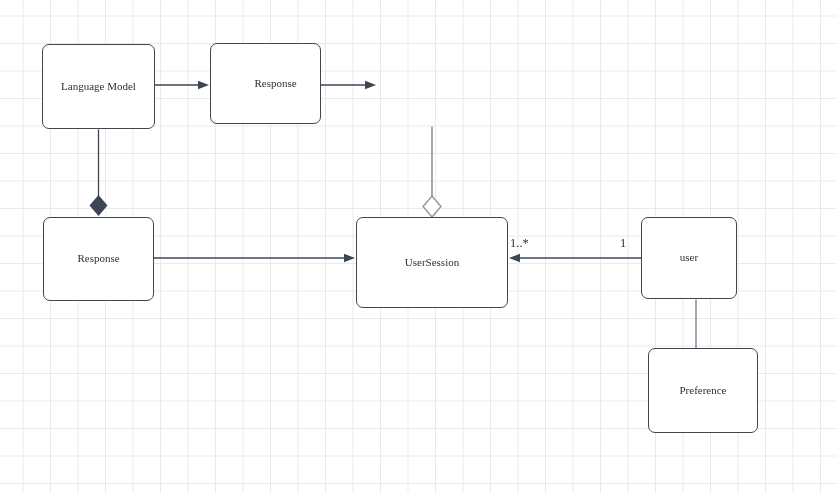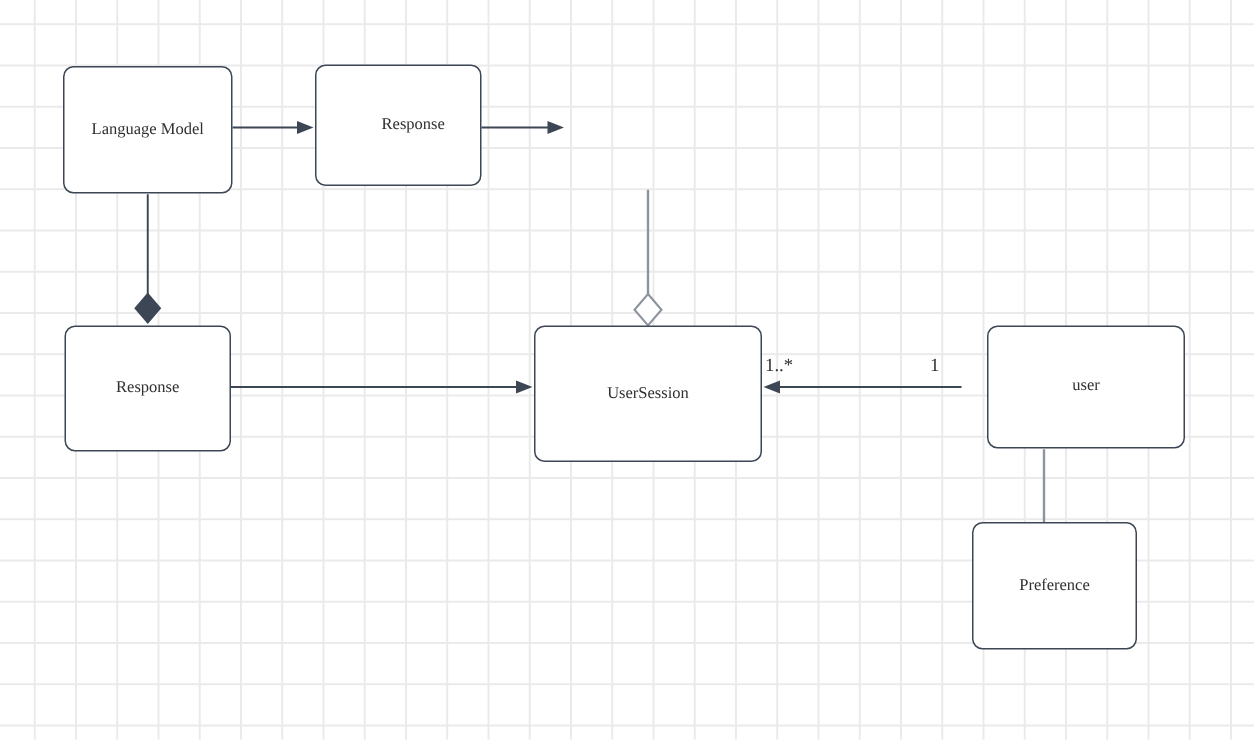--- a/index.html
+++ b/index.html
@@ -32,21 +32,21 @@
   .mult{
     position:absolute;
     font-size:12.5px;color:#2e2e2e;
     white-space:nowrap;
   }
   .n-language-model{left:42px;top:44px;width:113px;height:85px;}
   .n-response{left:210px;top:43px;width:111px;height:81px;padding-left:28px;}
   .n-message{left:376px;top:43px;width:112px;height:83px;}
   .n-chatbot{left:43px;top:217px;width:111px;height:84px;}
   .n-usersession{left:356px;top:217px;width:152px;height:91px;}
-  .n-user{left:641px;top:217px;width:132px;height:82px;margin-left:17px;}
+  .n-user{left:641px;top:217px;width:96px;height:82px;}
   .n-preference{left:648px;top:348px;width:110px;height:85px;text-align:center;}
   .mult-target{left:510px;top:236px;}
   .mult-source{left:620px;top:236px;}
 </style>
 </head>
 <body>
 
 <div class="canvas">
 
   <svg class="edges" width="836" height="493" viewBox="0 0 836 493" xmlns="http://www.w3.org/2000/svg">

